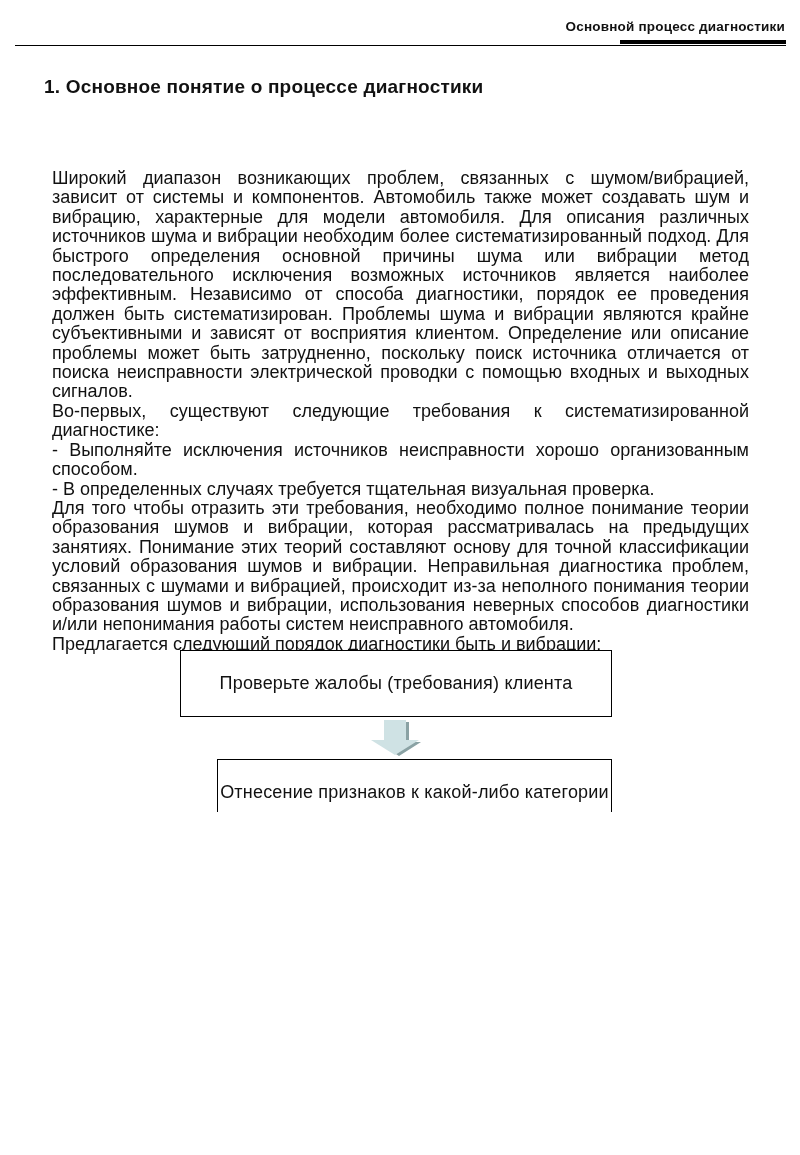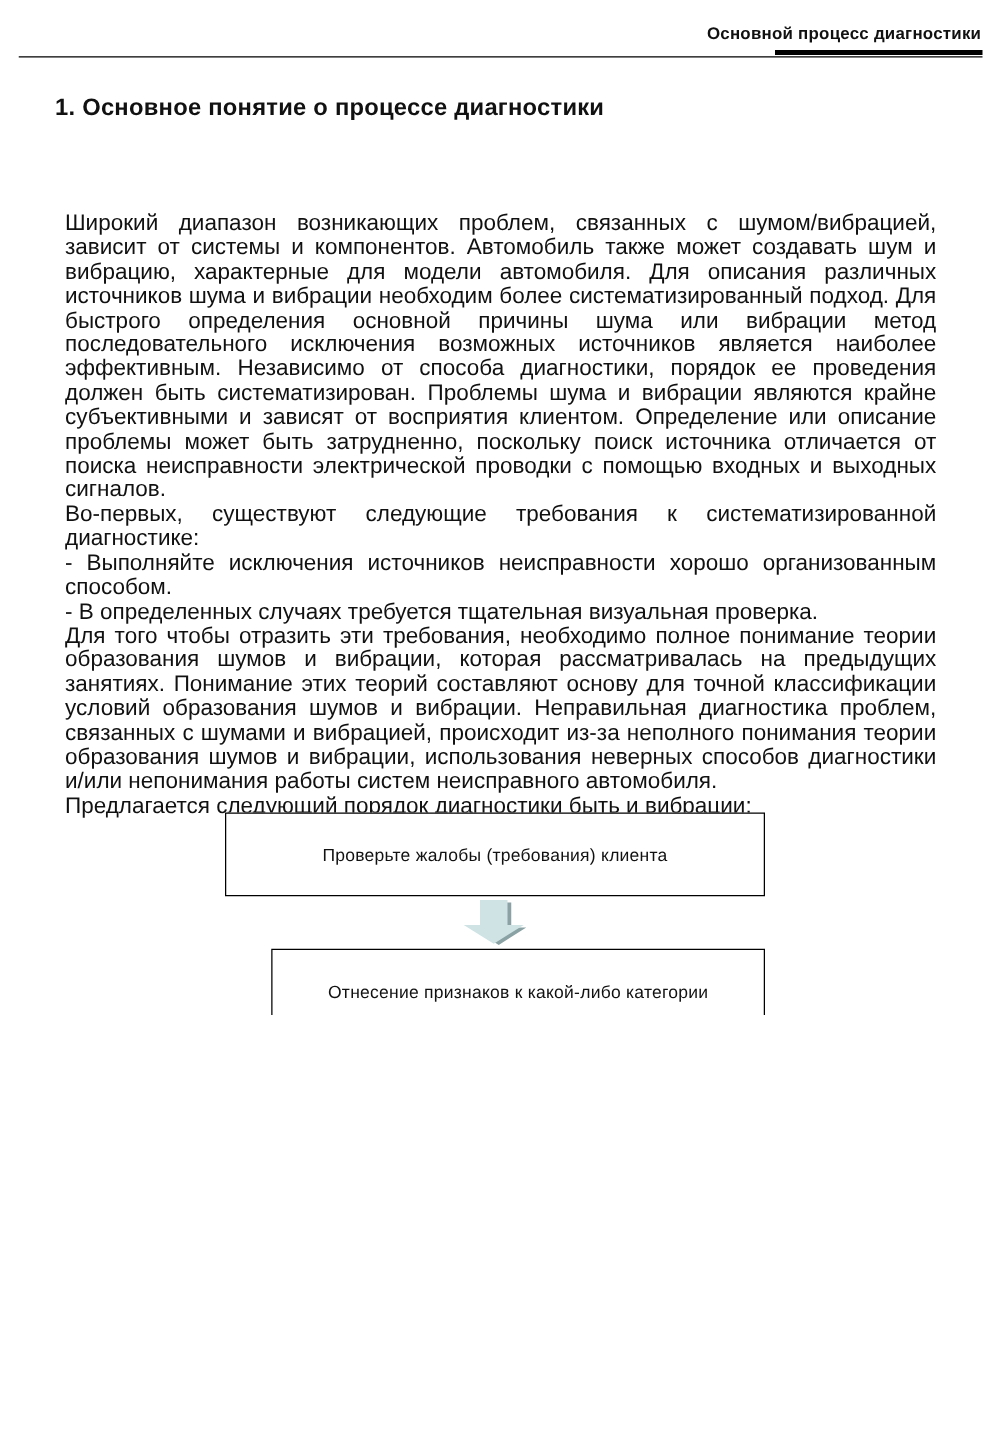--- a/index.html
+++ b/index.html
@@ -67,21 +67,21 @@
     width: 432px;
   }
   .flow-box {
     height: 67px;
     border: 1.5px solid #000000;
     background: #ffffff;
     display: flex;
     align-items: center;
     justify-content: center;
     text-align: center;
-    font-size: 14px;
+    font-size: 18px;
     letter-spacing: 0.2px;
   }
   .flow-arrow {
     height: 42px;
     display: flex;
     align-items: center;
     justify-content: center;
   }
   
   .footer-rule {

